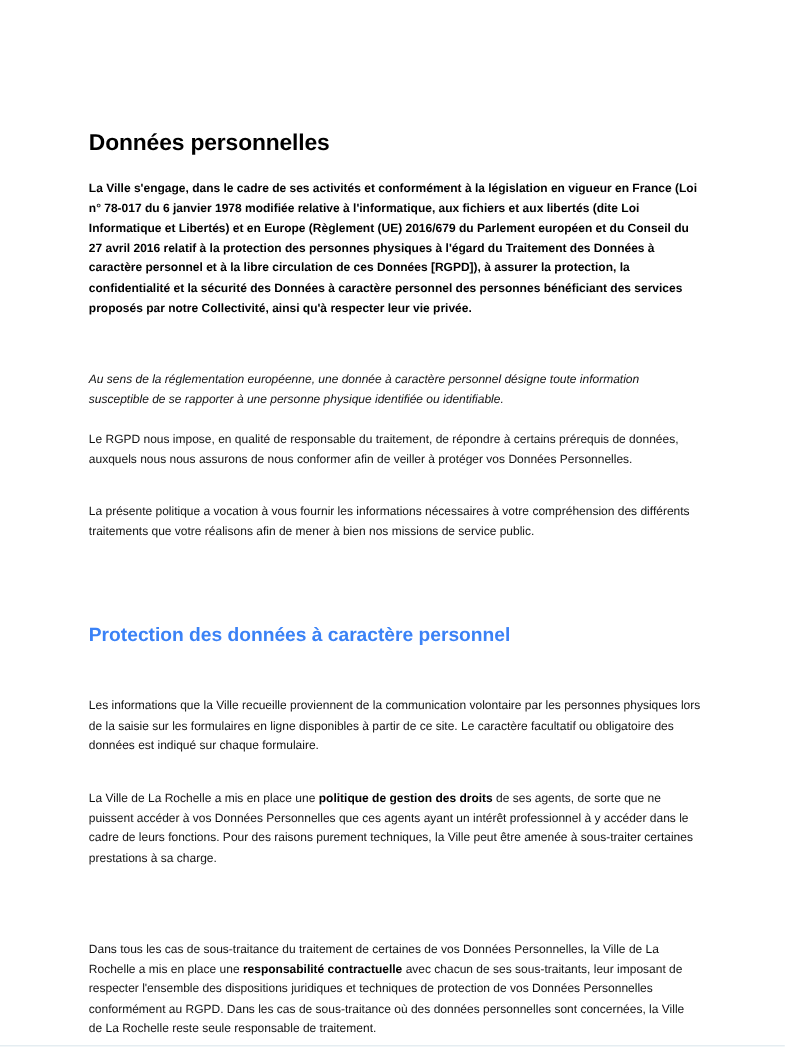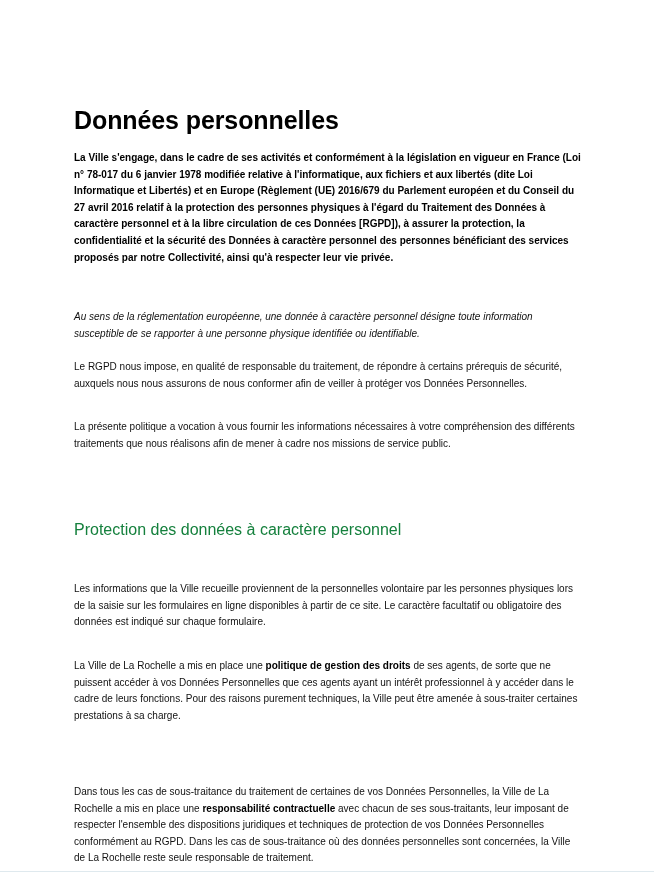--- a/index.html
+++ b/index.html
@@ -28,43 +28,43 @@
   }
 
   .content {
     position: absolute;
     left: 74px;
     top: 0;
     width: 510px;
   }
 
   h1.doc-title {
-    font-size: 25px;
+    font-size: 19px;
     font-weight: bold;
     line-height: 28px;
     letter-spacing: -0.1px;
     margin: 0;
     padding: 0;
     position: absolute;
     top: 106px;
     left: 0;
     width: 510px;
     color: #000000;
   }
 
   h2.section-title {
     font-size: 16px;
-    font-weight: normal;
+    font-weight: bold;
     line-height: 20px;
     margin: 0;
     padding: 0;
     position: absolute;
     left: 0;
     width: 510px;
-    color: #15803d;
+    color: #3b82f6;
   }
 
   p.para {
     font-size: 10px;
     line-height: 16.6px;
     margin: 0;
     padding: 0;
     position: absolute;
     left: 0;
     width: 510px;
@@ -107,27 +107,27 @@
 
 <div class="page">
   <div class="content">
 
     <h1 class="doc-title">Données personnelles</h1>
 
     <p class="para bold-block p-intro">La Ville s'engage, dans le cadre de ses activités et conformément à la législation en vigueur en France (Loi n° 78-017 du 6 janvier 1978 modifiée relative à l'informatique, aux fichiers et aux libertés (dite Loi Informatique et Libertés) et en Europe (Règlement (UE) 2016/679 du Parlement européen et du Conseil du 27 avril 2016 relatif à la protection des personnes physiques à l'égard du Traitement des Données à caractère personnel et à la libre circulation de ces Données [RGPD]), à assurer la protection, la confidentialité et la sécurité des Données à caractère personnel des personnes bénéficiant des services proposés par notre Collectivité, ainsi qu'à respecter leur vie privée.</p>
 
     <p class="para p-def">Au sens de la réglementation européenne, une donnée à caractère personnel désigne toute information susceptible de se rapporter à une personne physique identifiée ou identifiable.</p>
 
-    <p class="para p-rgpd">Le RGPD nous impose, en qualité de responsable du traitement, de répondre à certains prérequis de sécurité, auxquels nous nous assurons de nous conformer afin de veiller à protéger vos Données Personnelles.</p>
+    <p class="para p-rgpd">Le RGPD nous impose, en qualité de responsable du traitement, de répondre à certains prérequis de données, auxquels nous nous assurons de nous conformer afin de veiller à protéger vos Données Personnelles.</p>
 
-    <p class="para p-policy">La présente politique a vocation à vous fournir les informations nécessaires à votre compréhension des différents traitements que nous réalisons afin de mener à cadre nos missions de service public.</p>
+    <p class="para p-policy">La présente politique a vocation à vous fournir les informations nécessaires à votre compréhension des différents traitements que votre réalisons afin de mener à bien nos missions de service public.</p>
 
     <h2 class="section-title h2-protect">Protection des données à caractère personnel</h2>
 
-    <p class="para p-infos">Les informations que la Ville recueille proviennent de la personnelles volontaire par les personnes physiques lors de la saisie sur les formulaires en ligne disponibles à partir de ce site. Le caractère facultatif ou obligatoire des données est indiqué sur chaque formulaire.</p>
+    <p class="para p-infos">Les informations que la Ville recueille proviennent de la communication volontaire par les personnes physiques lors de la saisie sur les formulaires en ligne disponibles à partir de ce site. Le caractère facultatif ou obligatoire des données est indiqué sur chaque formulaire.</p>
 
     <p class="para p-rochelle"><span>La Ville de La Rochelle a mis en place une </span><b class="inline-strong">politique de gestion des droits</b><span> de ses agents, de sorte que ne puissent accéder à vos Données Personnelles que ces agents ayant un intérêt professionnel à y accéder dans le cadre de leurs fonctions. Pour des raisons purement techniques, la Ville peut être amenée à sous-traiter certaines prestations à sa charge.</span></p>
 
     <p class="para p-soustrait"><span>Dans tous les cas de sous-traitance du traitement de certaines de vos Données Personnelles, la Ville de La Rochelle a mis en place une </span><b class="inline-strong">responsabilité contractuelle</b><span> avec chacun de ses sous-traitants, leur imposant de respecter l'ensemble des dispositions juridiques et techniques de protection de vos Données Personnelles conformément au RGPD. Dans les cas de sous-traitance où des données personnelles sont concernées, la Ville de La Rochelle reste seule responsable de traitement.</span></p>
 
   </div>
 
   <div class="footer-rule"></div>
 </div>
 

